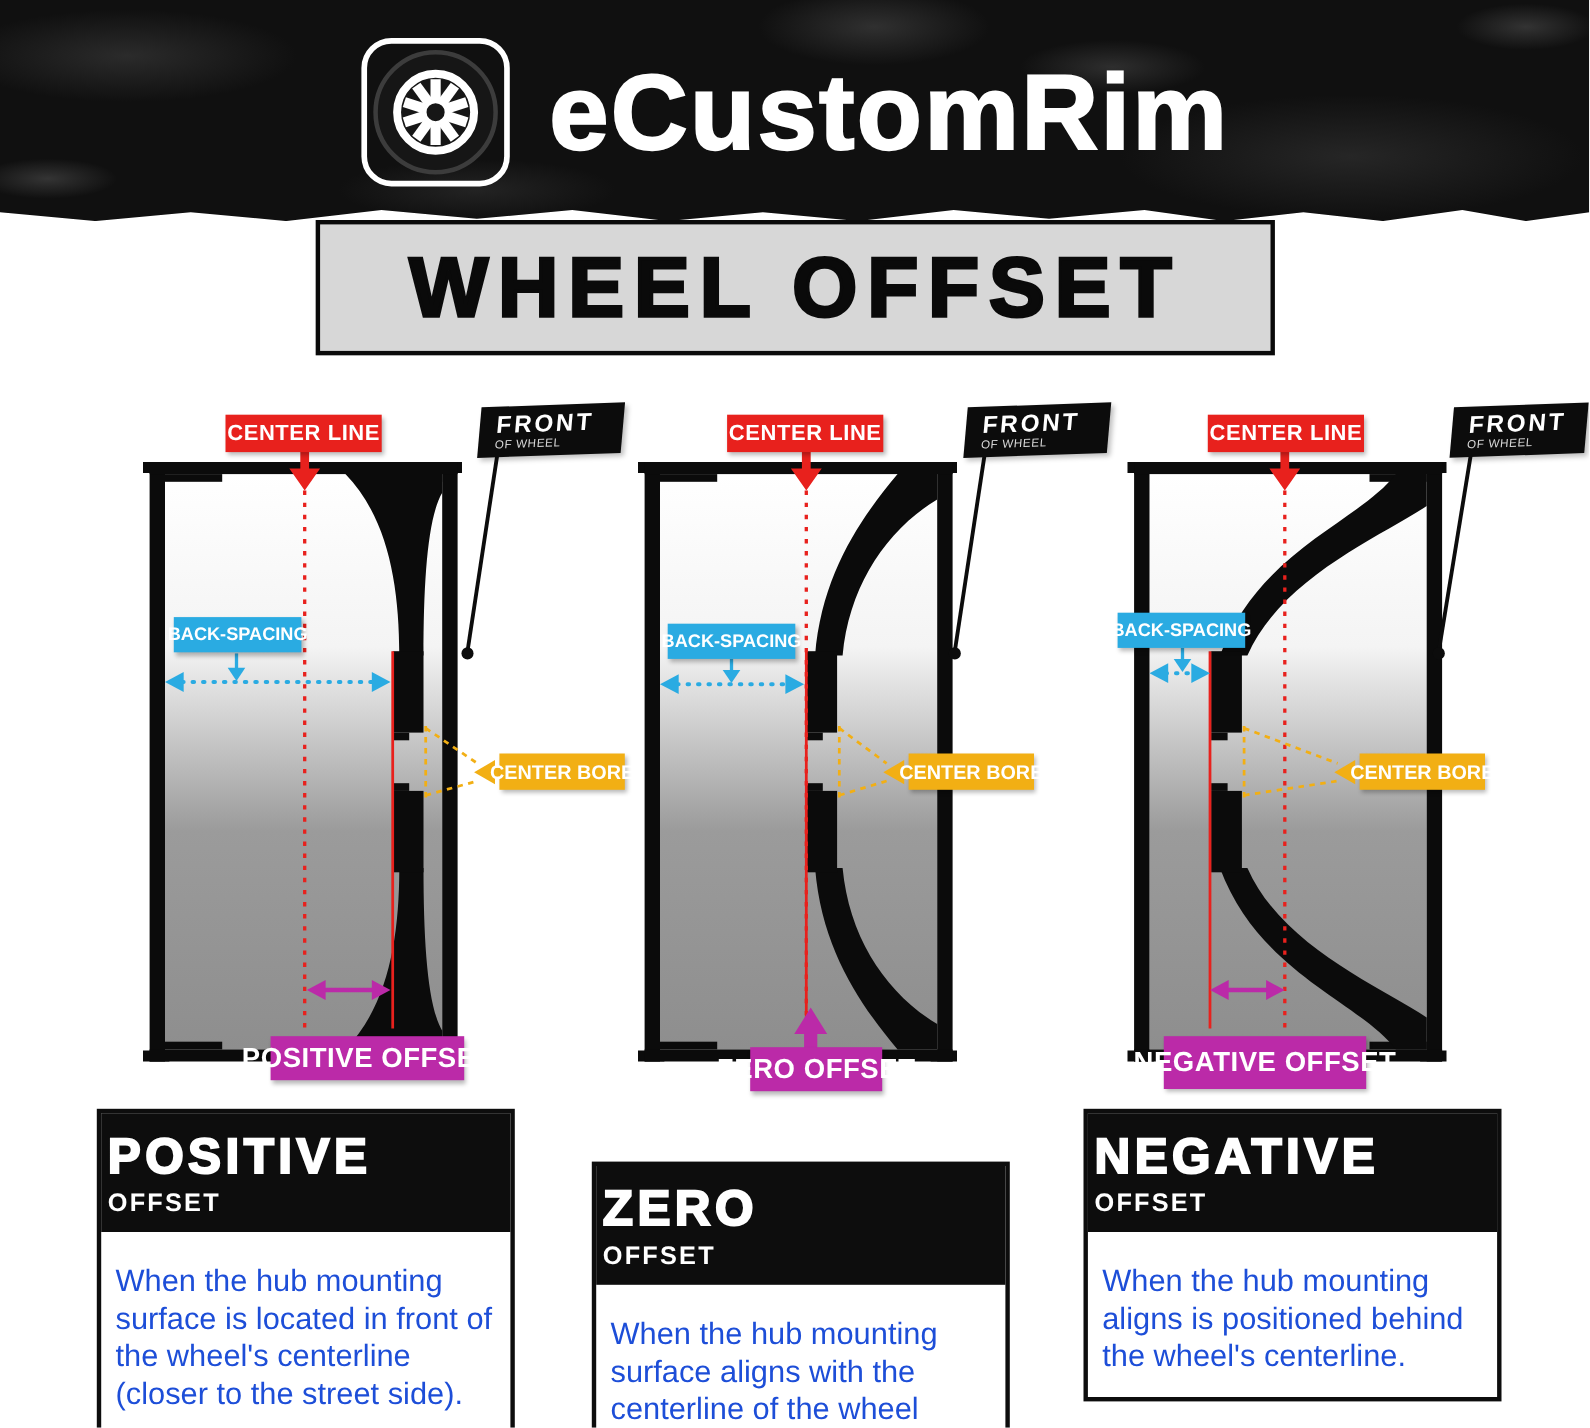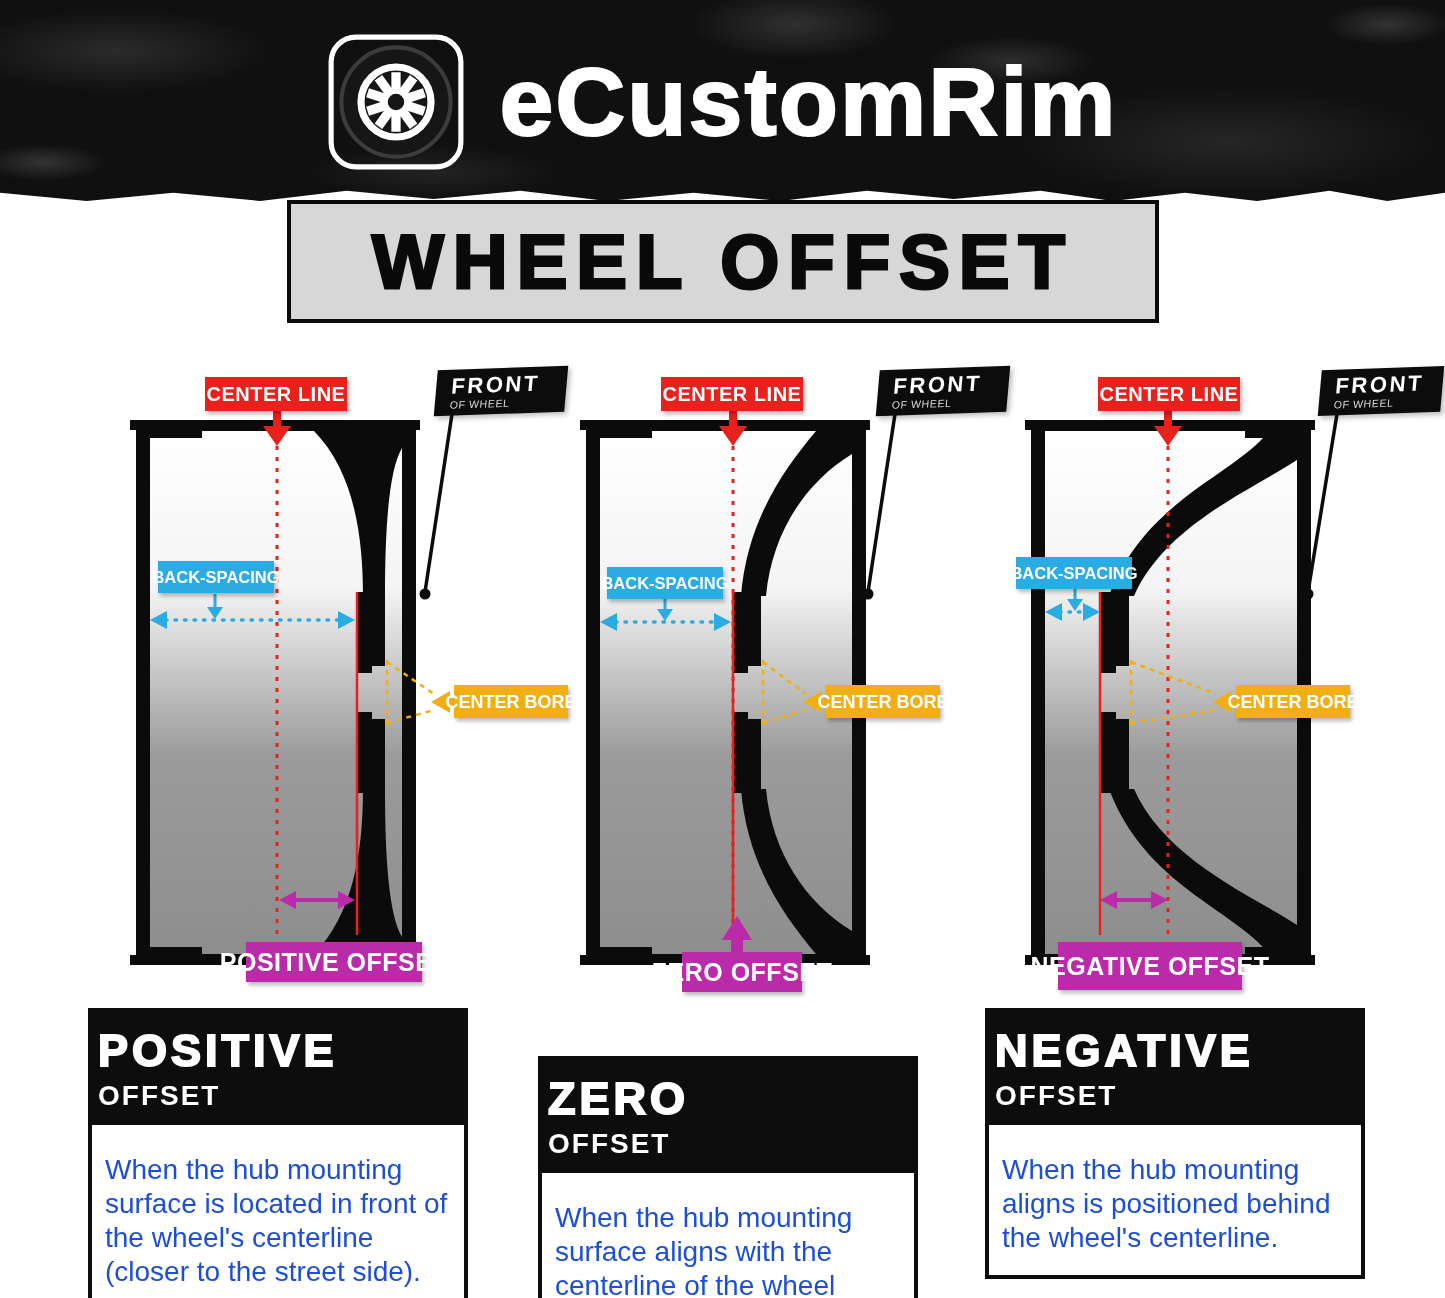--- a/index.html
+++ b/index.html
@@ -51,21 +51,21 @@
   .tag.magenta{background:var(--c-magenta);font-size:25px;letter-spacing:.5px}
   .tag.black{background:#0c0c0c;flex-direction:column;align-items:flex-start;justify-content:center;
     padding-left:15px;gap:2px;transform:skewX(-7deg) rotate(-2deg);box-shadow:3px 3px 5px rgba(0,0,0,.25)}
   .front-main{font-size:22px;letter-spacing:2.5px}
   .front-sub{font-size:10.5px;color:#d8d8d8;letter-spacing:.6px;font-weight:normal}
 
   
   .card{position:absolute;width:380px;border:4px solid #0d0d0d;background:#fff;z-index:2}
   .card-head{background:#0d0d0d;color:#fff;text-align:left;padding:16px 6px 13px}
   .card-title{font-size:45px;font-weight:bold;letter-spacing:4px;-webkit-text-stroke:2px #fff;line-height:1}
-  .card-sub{font-size:28px;font-weight:bold;letter-spacing:2px;margin-top:7px}
+  .card-sub{font-size:23px;font-weight:bold;letter-spacing:2px;margin-top:7px}
   .card-body{padding:28px 13px 20px;font-size:28px;line-height:1.22;color:#1d4ed8}
 </style>
 </head>
 <body>
 
 <div class="page">
 
   <header class="band">
     <svg width="138" height="138" viewBox="0 0 134 134">
       <rect x="4" y="4" width="126" height="126" rx="24" fill="none" stroke="#ffffff" stroke-width="5"></rect>

